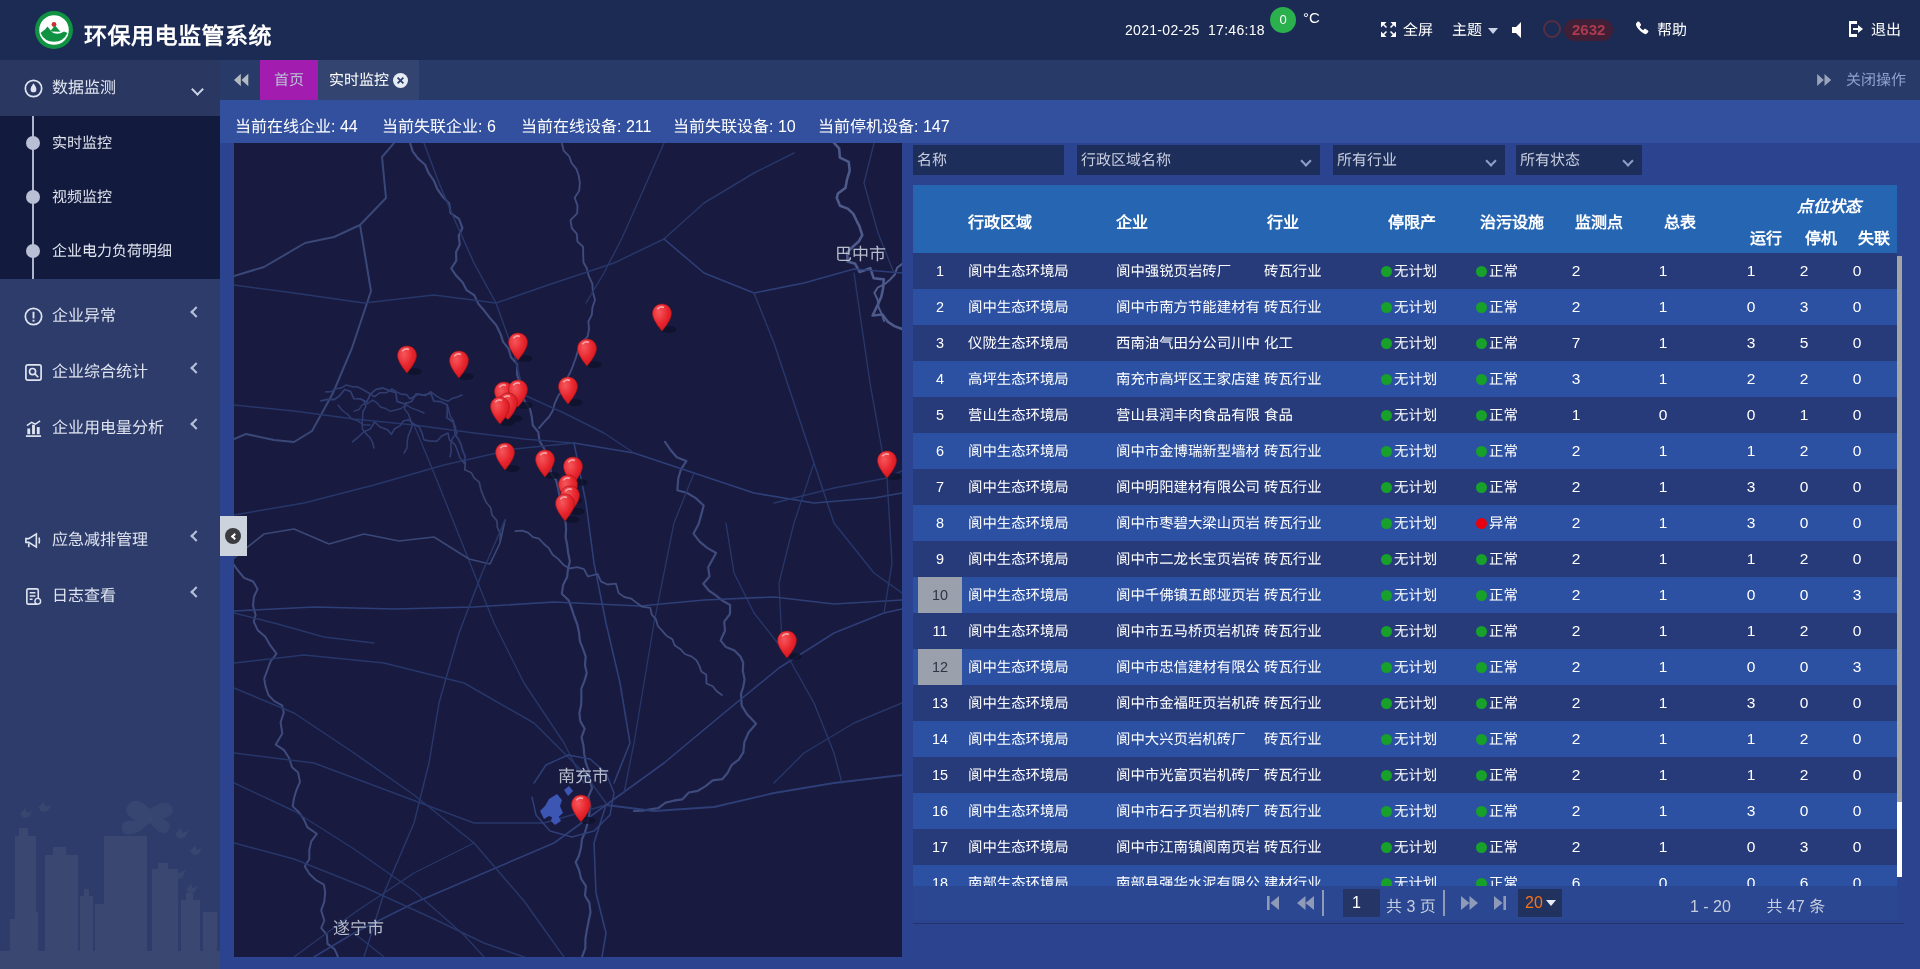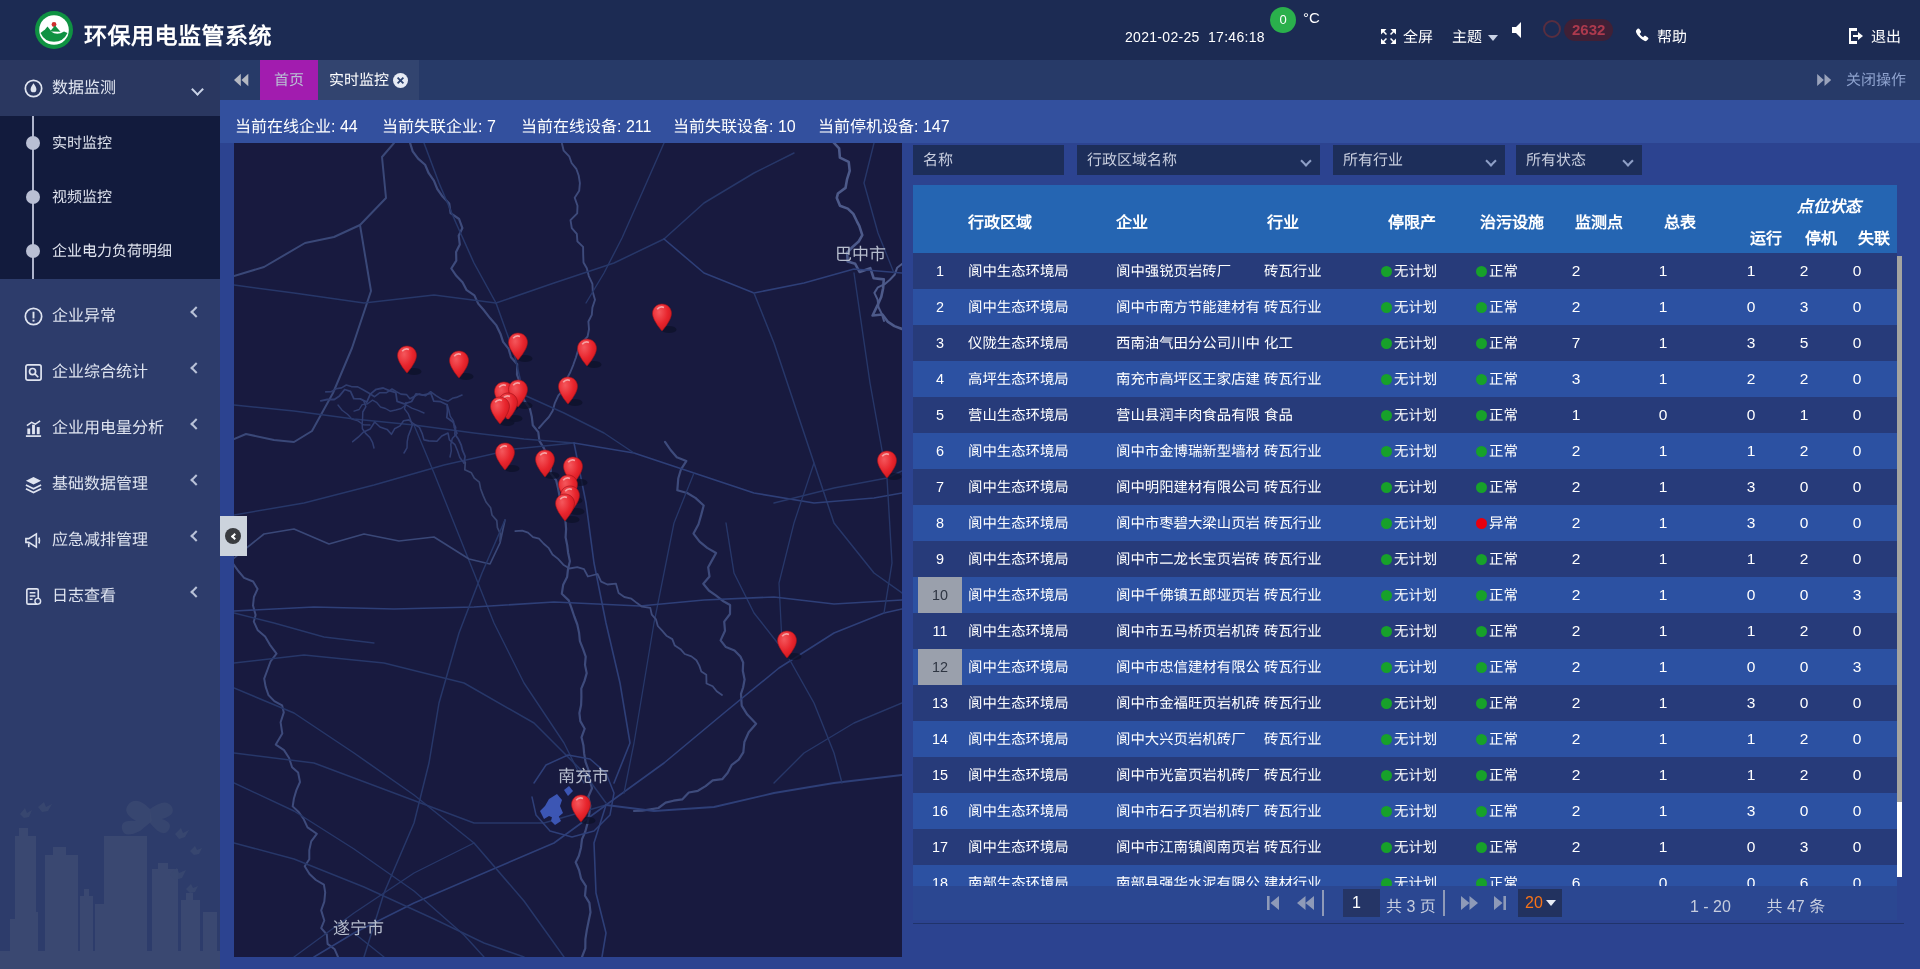--- a/index.html
+++ b/index.html
@@ -2,21 +2,21 @@
 <html lang="zh-CN"><head>
 <meta charset="utf-8">
 <title>环保用电监管系统</title>
 <style>
 *{margin:0;padding:0;box-sizing:border-box}
 html,body{width:1920px;height:969px;overflow:hidden;background:#2c4390;
  font-family:"Liberation Sans",sans-serif;-webkit-font-smoothing:antialiased}
 #header{position:absolute;left:0;top:0;width:1920px;height:60px;background:#1c2b53;z-index:30}
 #header .title{position:absolute;left:84px;top:17px;color:#fff;font-size:23px;font-weight:bold;letter-spacing:.5px}
 #logo{position:absolute;left:34px;top:10px}
-.hright{position:absolute;top:7px;height:68px;color:#fff;font-size:15px;line-height:60px}
+.hright{position:absolute;top:0;height:68px;color:#fff;font-size:15px;line-height:60px}
 #hdate{left:1125px;font-size:14px;letter-spacing:.3px}
 #htempc{left:1270px;top:7px;width:26px;height:26px;background:#2ab04c;border-radius:50%;
  color:#fff;font-size:13px;line-height:26px;text-align:center;height:26px}
 #hdeg{left:1303px;font-size:15px;top:9px;line-height:normal;height:auto}
 #hfull{left:1380px}
 #htheme{left:1452px}
 #hspk{left:1512px;top:22px;height:18px;line-height:normal}
 #hbell{left:1543px;top:20px;width:18px;height:18px;border:2px solid #582e40;border-radius:50%;line-height:normal}
 #hbadge{left:1564px;top:19px;height:22px;line-height:22px;background:#3f2036;color:#ad3a4e;
  font-size:15px;padding:0 8px;border-radius:11px;font-weight:bold}
@@ -49,21 +49,21 @@
 
 #content{position:absolute;left:220px;top:100px;width:1700px;height:869px;background:#2c4390}
 #stats{position:absolute;left:0;top:0;width:1700px;height:43px;background:#33509e;color:#fff;font-size:16px}
 #stats span{position:absolute;top:13px}
 #map{position:absolute;left:14px;top:43px;width:668px;height:814px;background:#181a3f}
 #collapse{position:absolute;left:0px;top:416px;width:27px;height:40px;background:#ccd3dc;z-index:5}
 #collapse .cc{position:absolute;left:5px;top:12px;width:16px;height:16px;border-radius:50%;background:#3a3c40}
 #collapse .ch{position:absolute;left:11.5px;top:17.5px;width:5px;height:5px;border-left:2px solid #fff;border-bottom:2px solid #fff;transform:rotate(45deg)}
 
 .fbox{position:absolute;top:45px;height:30px;background:#1d2e5a;color:#c7cdde;font-size:15px;line-height:30px}
-.fbox .ph{margin-left:10px}
+.fbox .ph{margin-left:4px}
 .fchev{position:absolute;right:10px;top:12px;width:8px;height:8px;border-left:2px solid #8fa0c8;border-bottom:2px solid #8fa0c8;transform:rotate(-45deg)}
 
 #tablewrap{position:absolute;left:693px;top:85px;width:984px;height:740px}
 #thead{position:absolute;left:0;top:0;width:984px;height:68px;background:#2565b2;color:#fff;font-weight:bold;font-size:16px}
 #thead .h{position:absolute;text-align:center;transform:translateX(-50%);white-space:nowrap}
 #tbody{position:absolute;left:0;top:68px;width:984px;height:633px;overflow:hidden}
 .row{position:relative;width:984px;height:36px;color:#fff;font-size:14.4px}
 .rd{background:#273b7a}
 .rl{background:#2c51a2}
 .row .num{position:absolute;left:5px;top:0;width:44px;height:36px;text-align:center;line-height:36px}
@@ -157,29 +157,20 @@
       <svg class="mi" viewBox="0 0 20 20">
         <path d="M2 18h16" stroke="#dfe4f0" stroke-width="1.8"></path>
         <rect x="3.5" y="10" width="3" height="6" fill="#dfe4f0"></rect>
         <rect x="8.5" y="6" width="3" height="10" fill="#dfe4f0"></rect>
         <rect x="13.5" y="8.5" width="3" height="7.5" fill="#dfe4f0"></rect>
         <path d="M3 7 L8 3.5 L12 5.5 L17 2" stroke="#dfe4f0" stroke-width="1.6" fill="none"></path>
       </svg>
       <span class="mtext">企业用电量分析</span>
       <span class="chev"></span>
     </div>
- <div class="menuitem" style="top:396px">
-      <svg class="mi" viewBox="0 0 20 20">
-        <path d="M10 2 18 6 10 10 2 6Z" fill="#dfe4f0"></path>
-        <path d="M2 10.5 10 14.5 18 10.5" stroke="#dfe4f0" stroke-width="1.8" fill="none"></path>
-        <path d="M2 14.5 10 18.5 18 14.5" stroke="#dfe4f0" stroke-width="1.8" fill="none"></path>
-      </svg>
-      <span class="mtext">基础数据管理</span>
-      <span class="chev"></span>
-    </div>
  <div class="menuitem" style="top:452px">
       <svg class="mi" viewBox="0 0 20 20">
         <path d="M2 8h3l8-5v14l-8-5H2z" fill="none" stroke="#dfe4f0" stroke-width="1.7"></path>
         <path d="M15.5 7c1 .8 1 5-0 6" stroke="#dfe4f0" stroke-width="1.7" fill="none"></path>
         <path d="M5 13v4" stroke="#dfe4f0" stroke-width="1.7"></path>
       </svg>
       <span class="mtext">应急减排管理</span>
       <span class="chev"></span>
     </div>
  <div class="menuitem" style="top:508px">
@@ -231,21 +222,21 @@
         <circle cx="7.5" cy="7.5" r="7.5" fill="#e7ebf4"></circle>
         <path d="M4.6 4.6 L10.4 10.4 M10.4 4.6 L4.6 10.4" stroke="#2d4370" stroke-width="1.8"></path>
       </svg></div>
  <div id="tabops"><svg width="15" height="12" viewBox="0 0 22 18" style="vertical-align:-1px;margin-right:14px">
         <path fill="#9aa3bb" d="M0 0l10 9-10 9zM11 0l10 9-10 9z"></path>
       </svg>关闭操作</div>
 </div>
 <div id="content">
  <div id="stats">
   <span style="left:15px">当前在线企业: 44</span>
-  <span style="left:162px">当前失联企业: 7</span>
+  <span style="left:162px">当前失联企业: 6</span>
   <span style="left:301px">当前在线设备: 211</span>
   <span style="left:453px">当前失联设备: 10</span>
   <span style="left:598px">当前停机设备: 147</span>
  </div>
  <svg id="map" viewBox="0 0 668 814">
   <defs>
    <radialGradient id="ping" cx="0.35" cy="0.3" r="0.8">
     <stop offset="0" stop-color="#f4575c"></stop>
           <stop offset="0.55" stop-color="#e8252d"></stop>
           <stop offset="1" stop-color="#c8161d"></stop>

